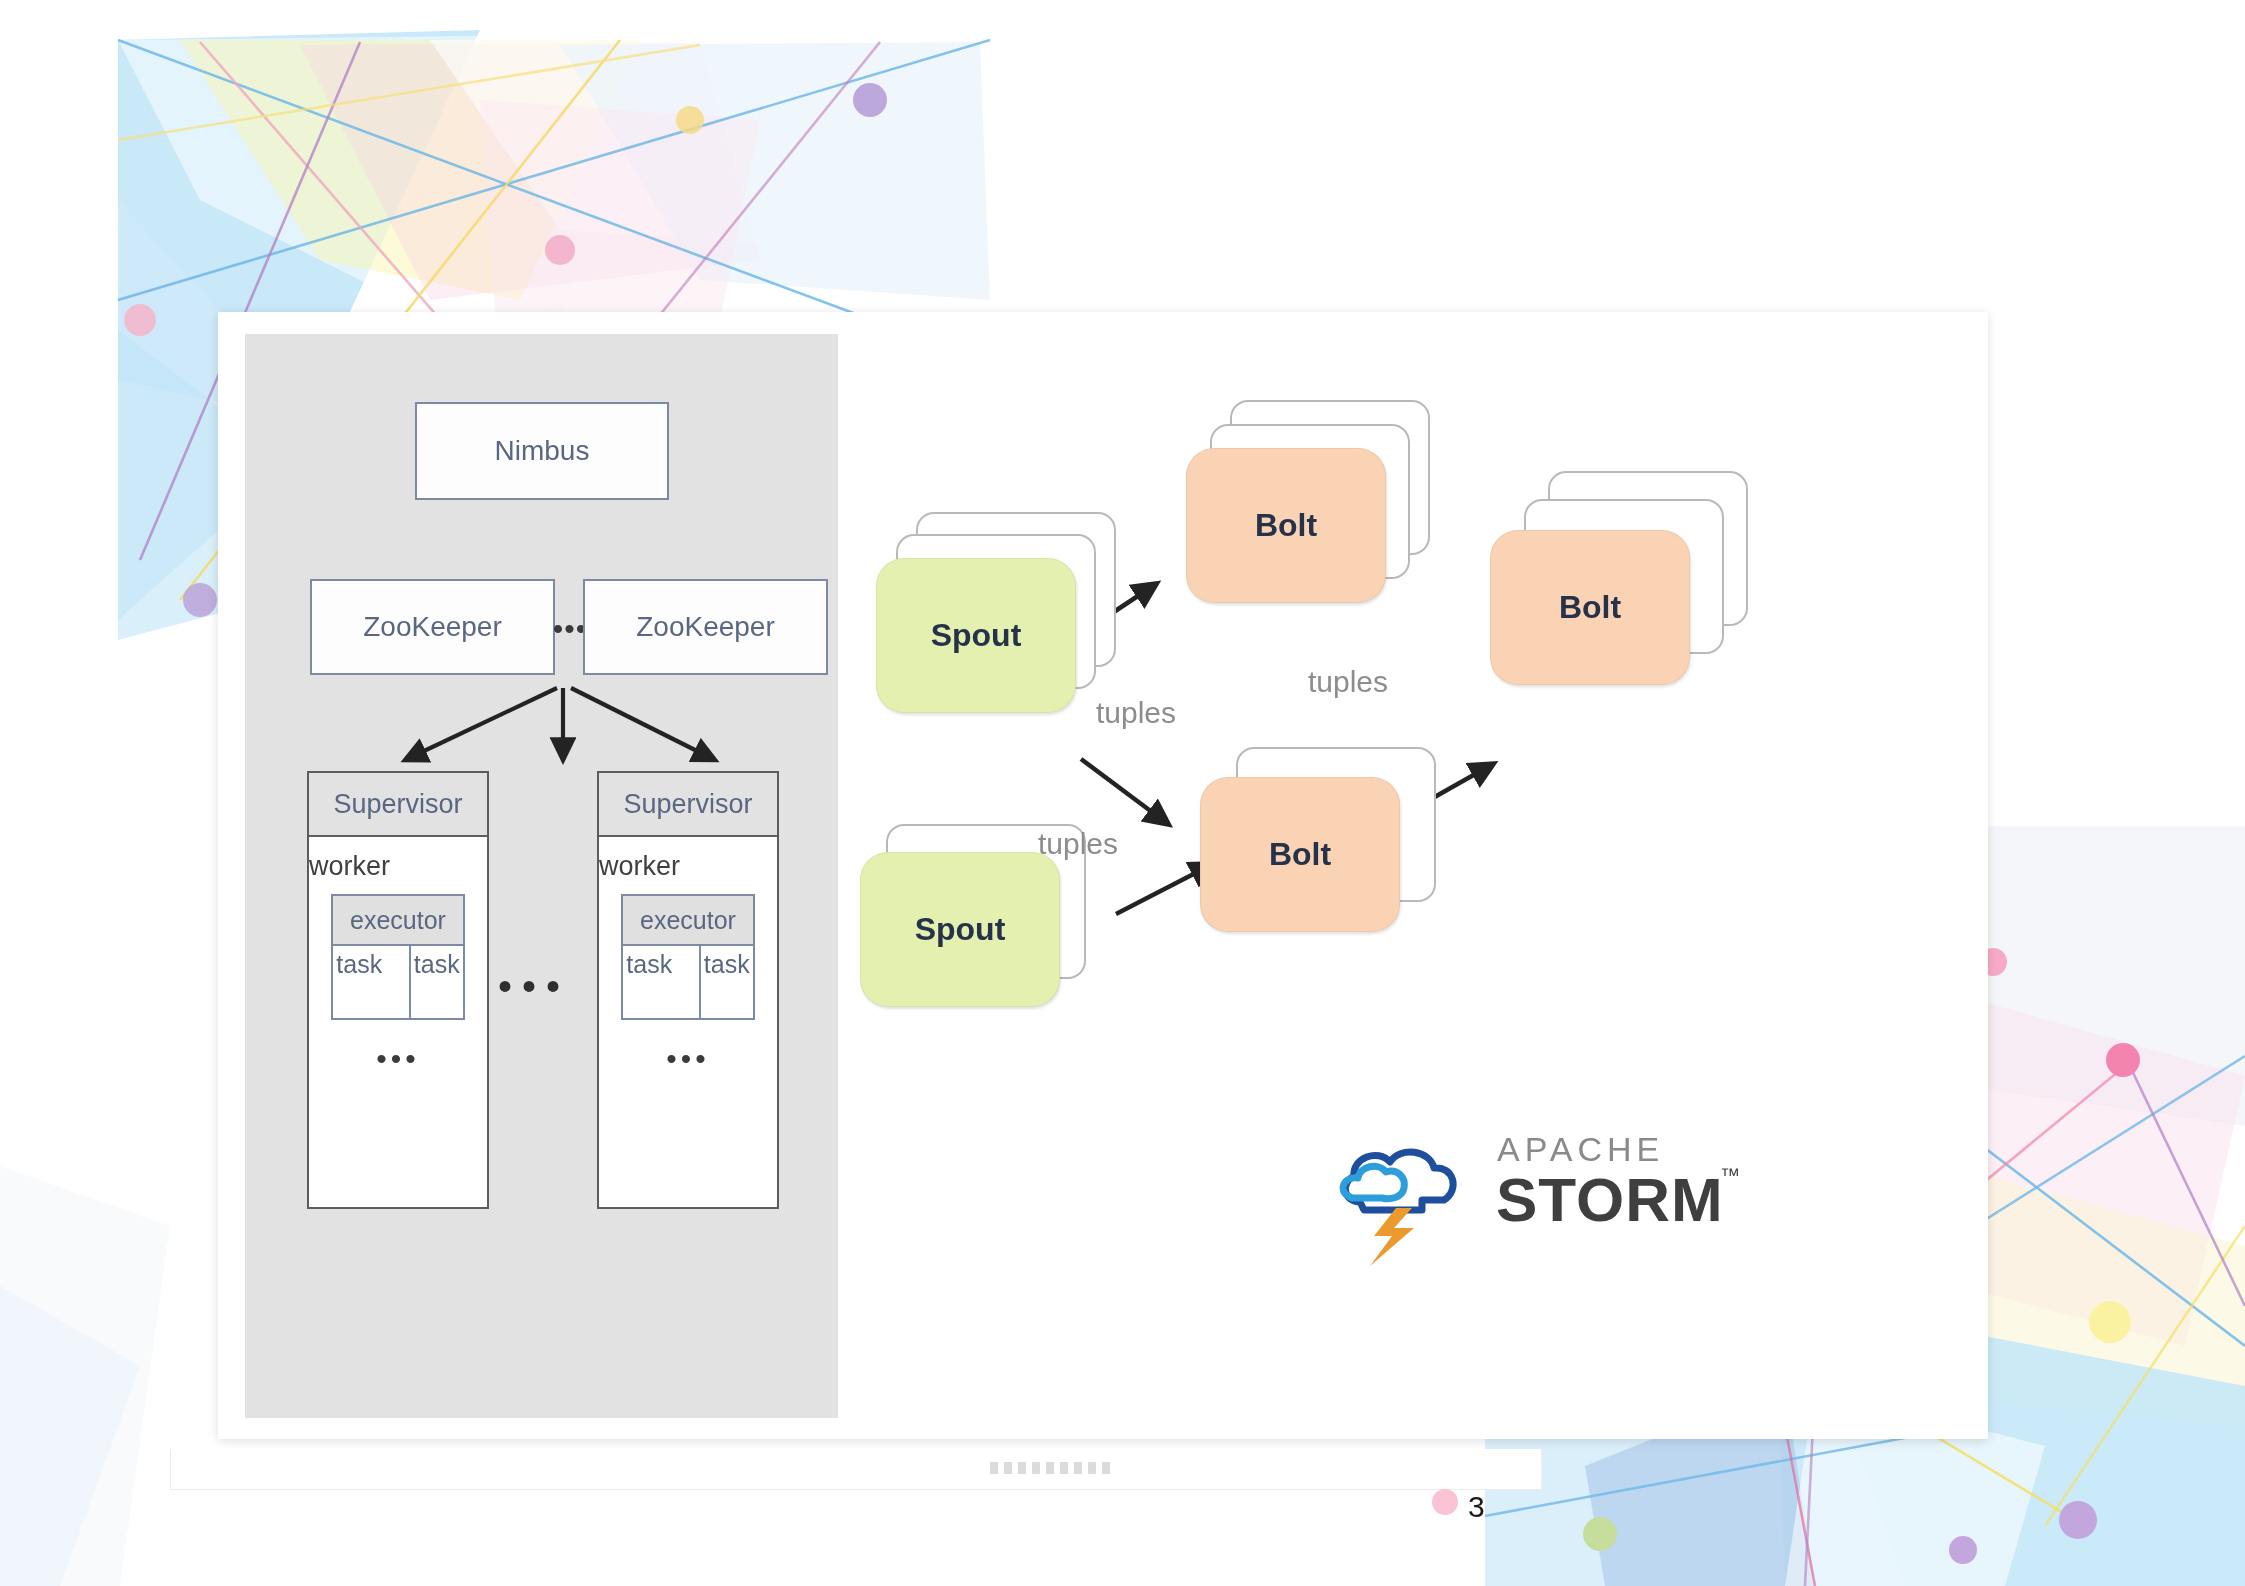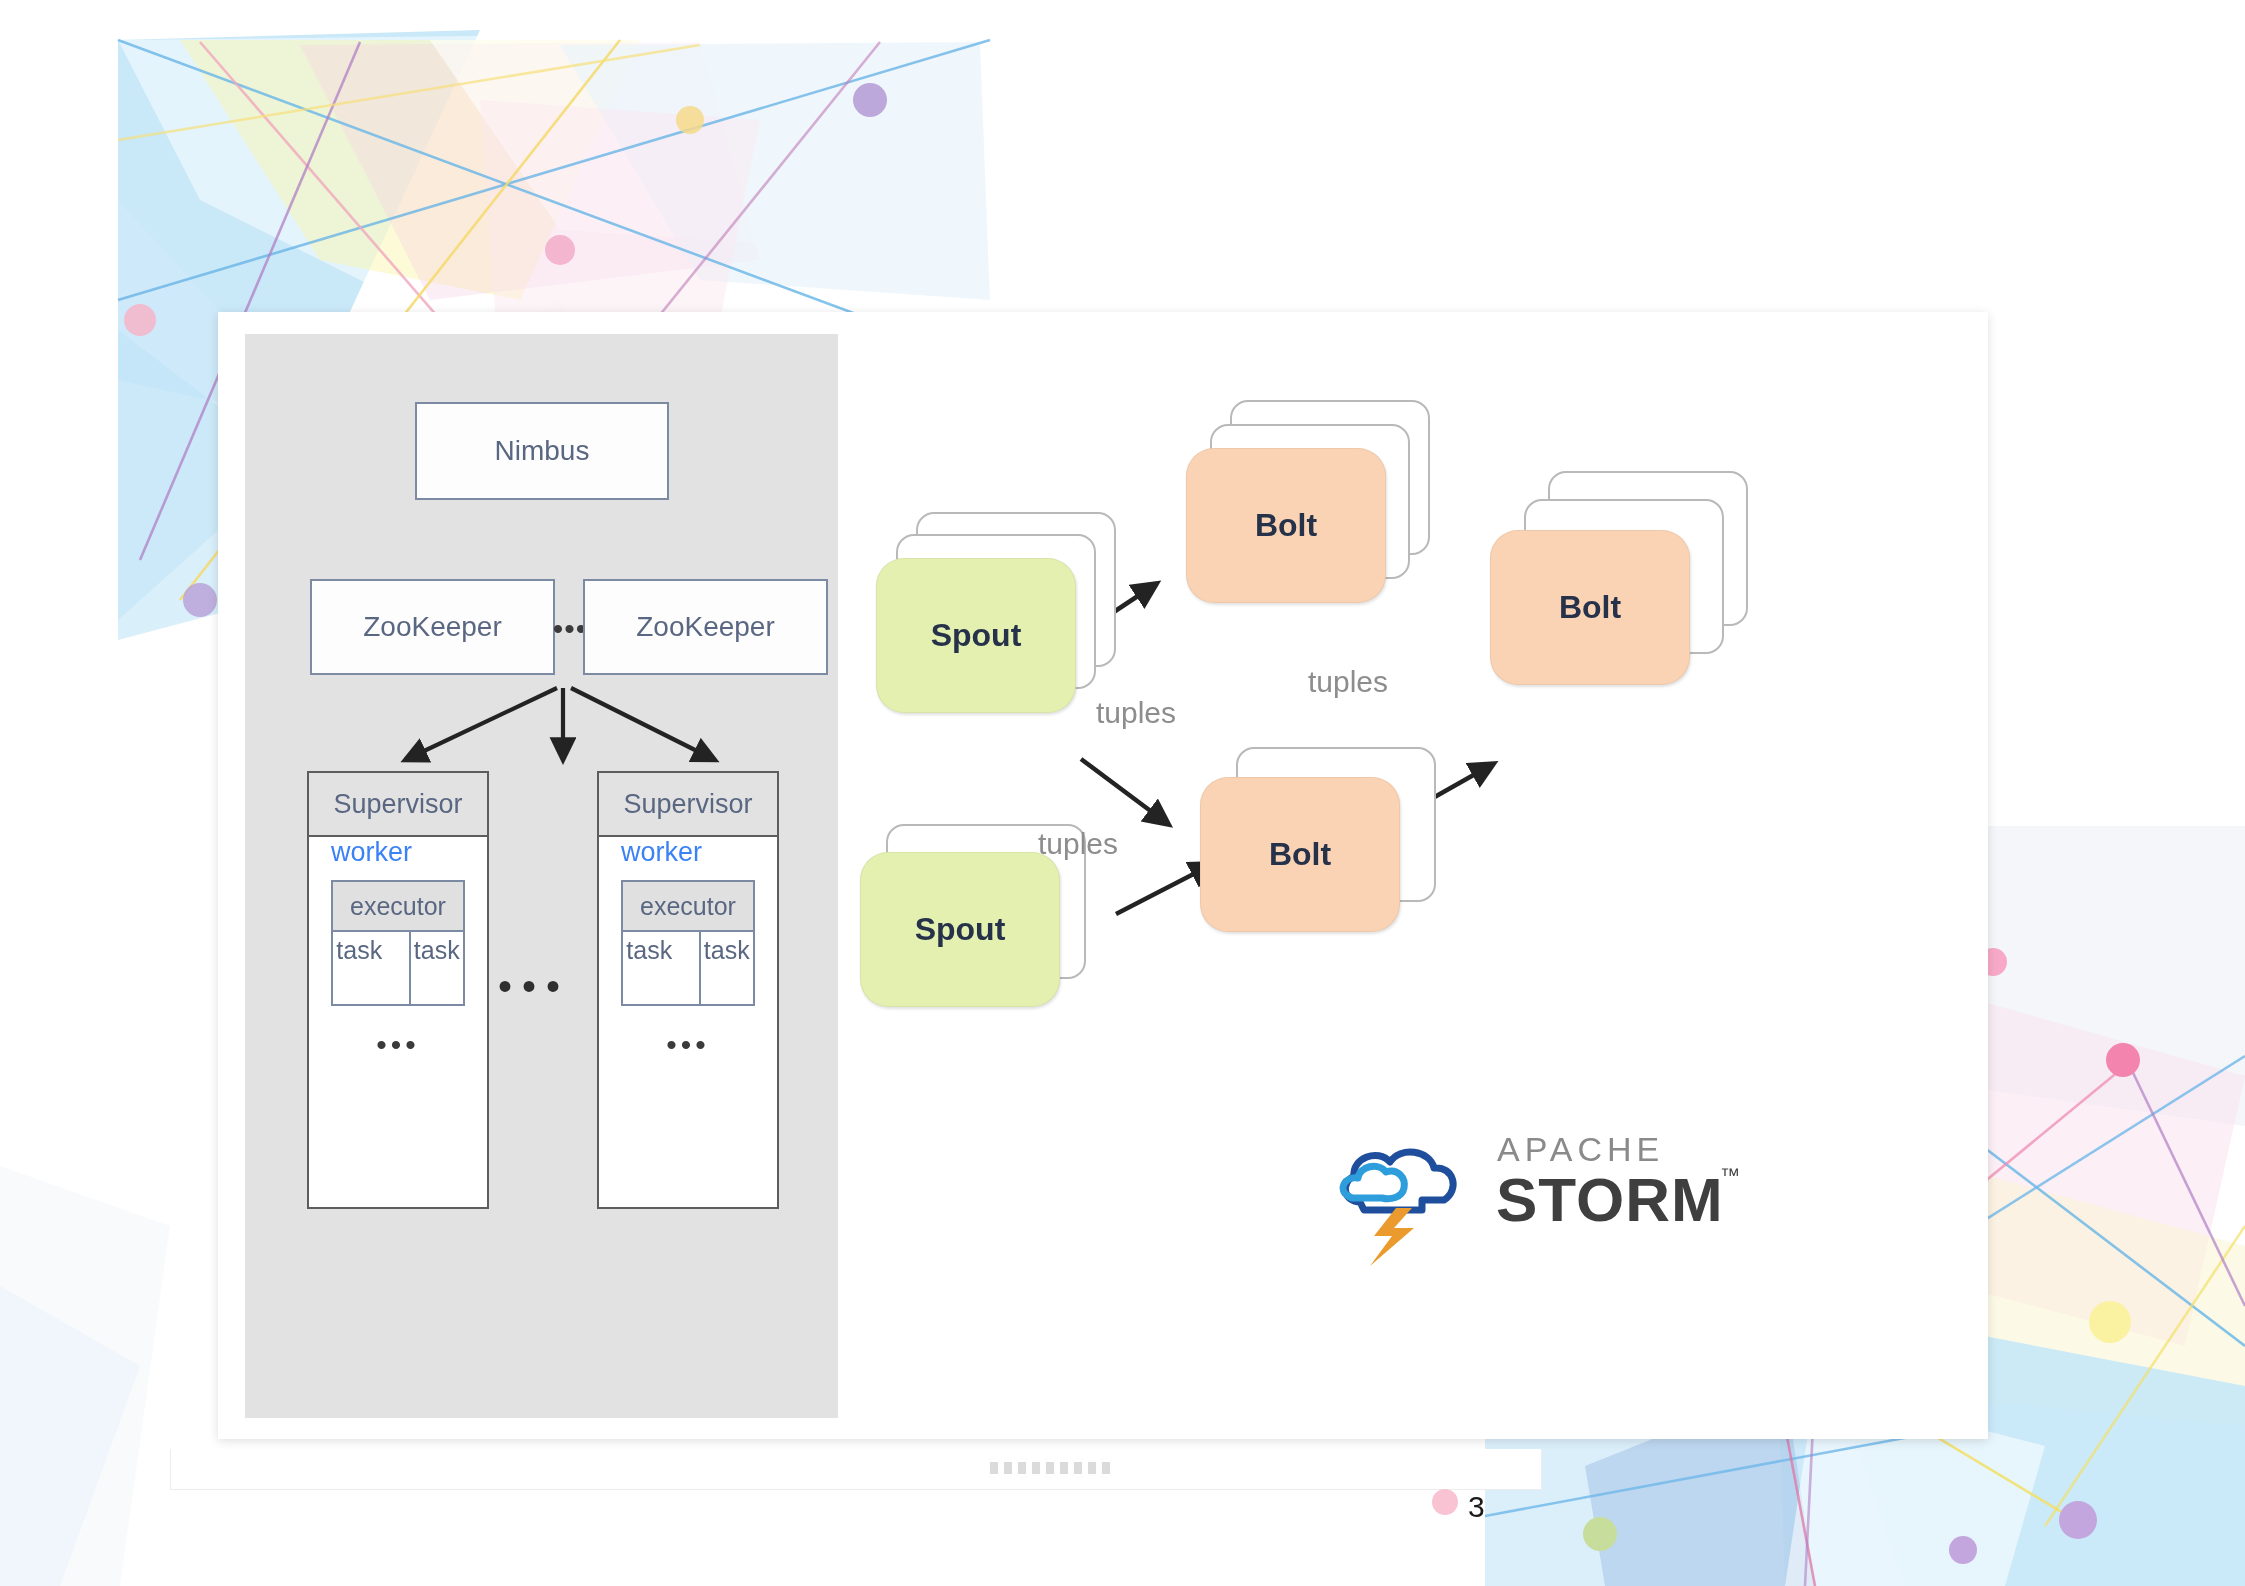--- a/index.html
+++ b/index.html
@@ -62,21 +62,21 @@
     border:2px solid #5d5d5d;background:#ffffff;box-sizing:border-box;
   }
   #sup-1{left:62px;top:437px;}
   #sup-2{left:352px;top:437px;}
   .sup-head{
     height:62px;border-bottom:2px solid #5d5d5d;background:#e2e2e2;
     display:flex;align-items:center;justify-content:center;
     color:#5a6782;font-size:27px;
   }
   .sup-worker{
-    padding-left:22px;color:#3b82f6;font-size:27px;
+    margin-top:14px;color:#404040;font-size:27px;
   }
   .exec-wrap{
     margin:12px auto 0;width:134px;border:2px solid #7d8aa3;box-sizing:border-box;
   }
   .exec-head{
     height:48px;background:#e0e0e0;border-bottom:2px solid #7d8aa3;
     display:flex;align-items:center;justify-content:center;
     color:#5a6782;font-size:25px;
   }
   .task-row{display:flex;height:72px;gap:23px;}

